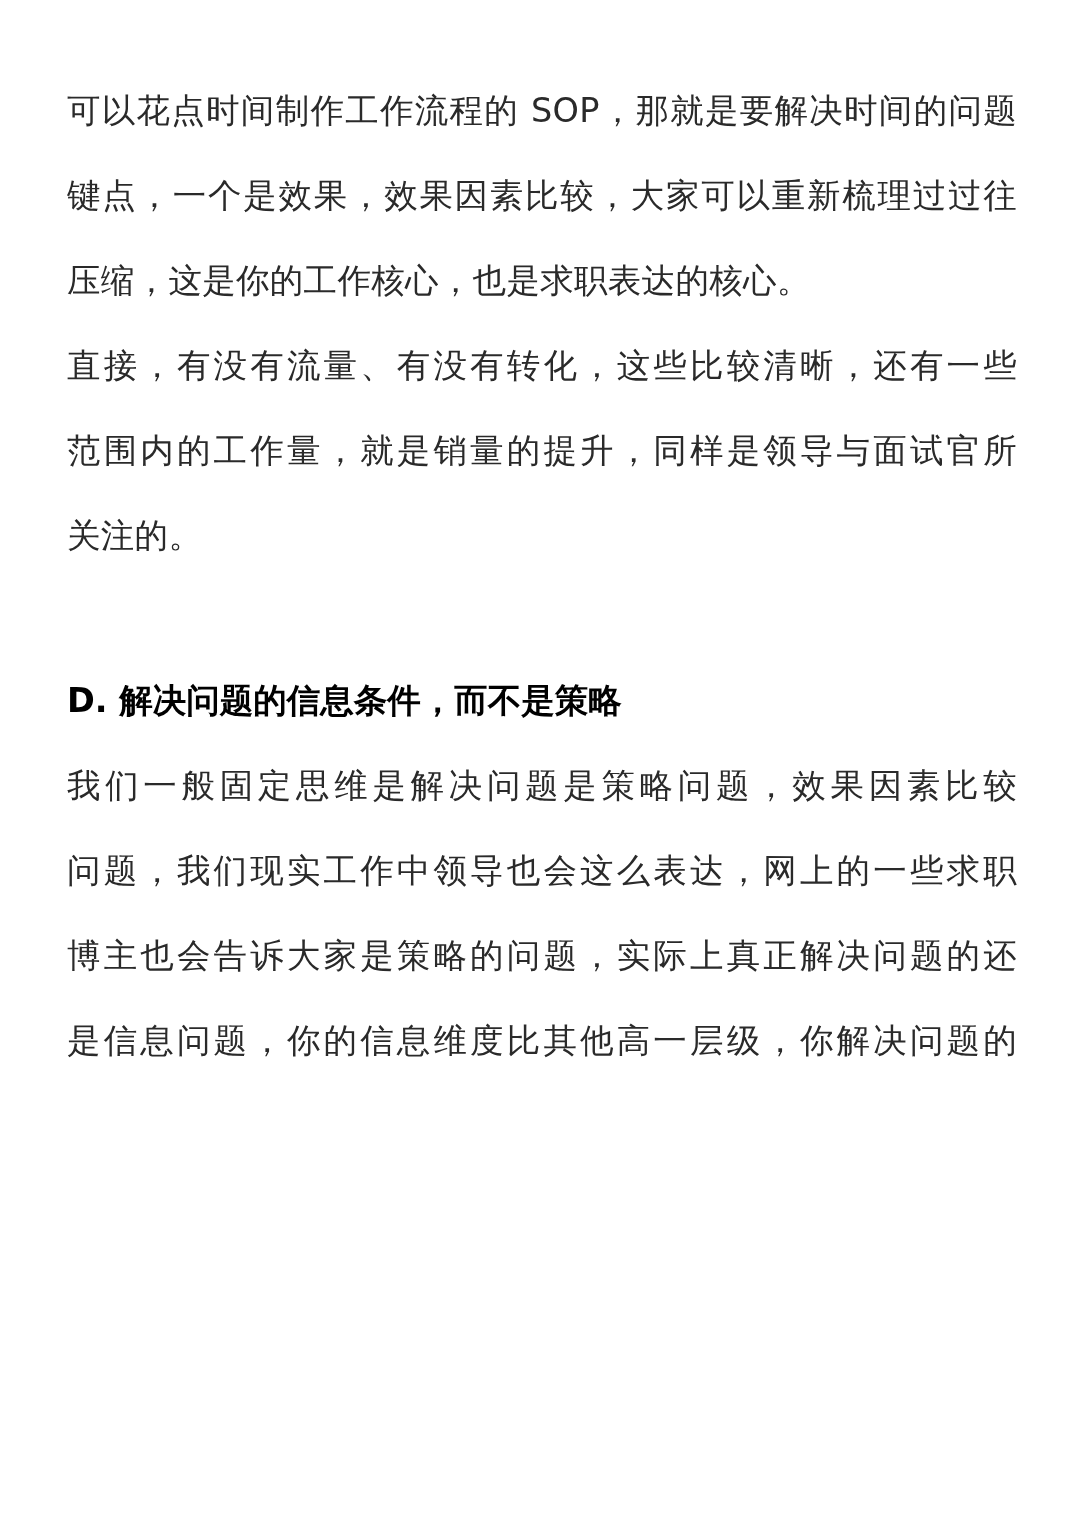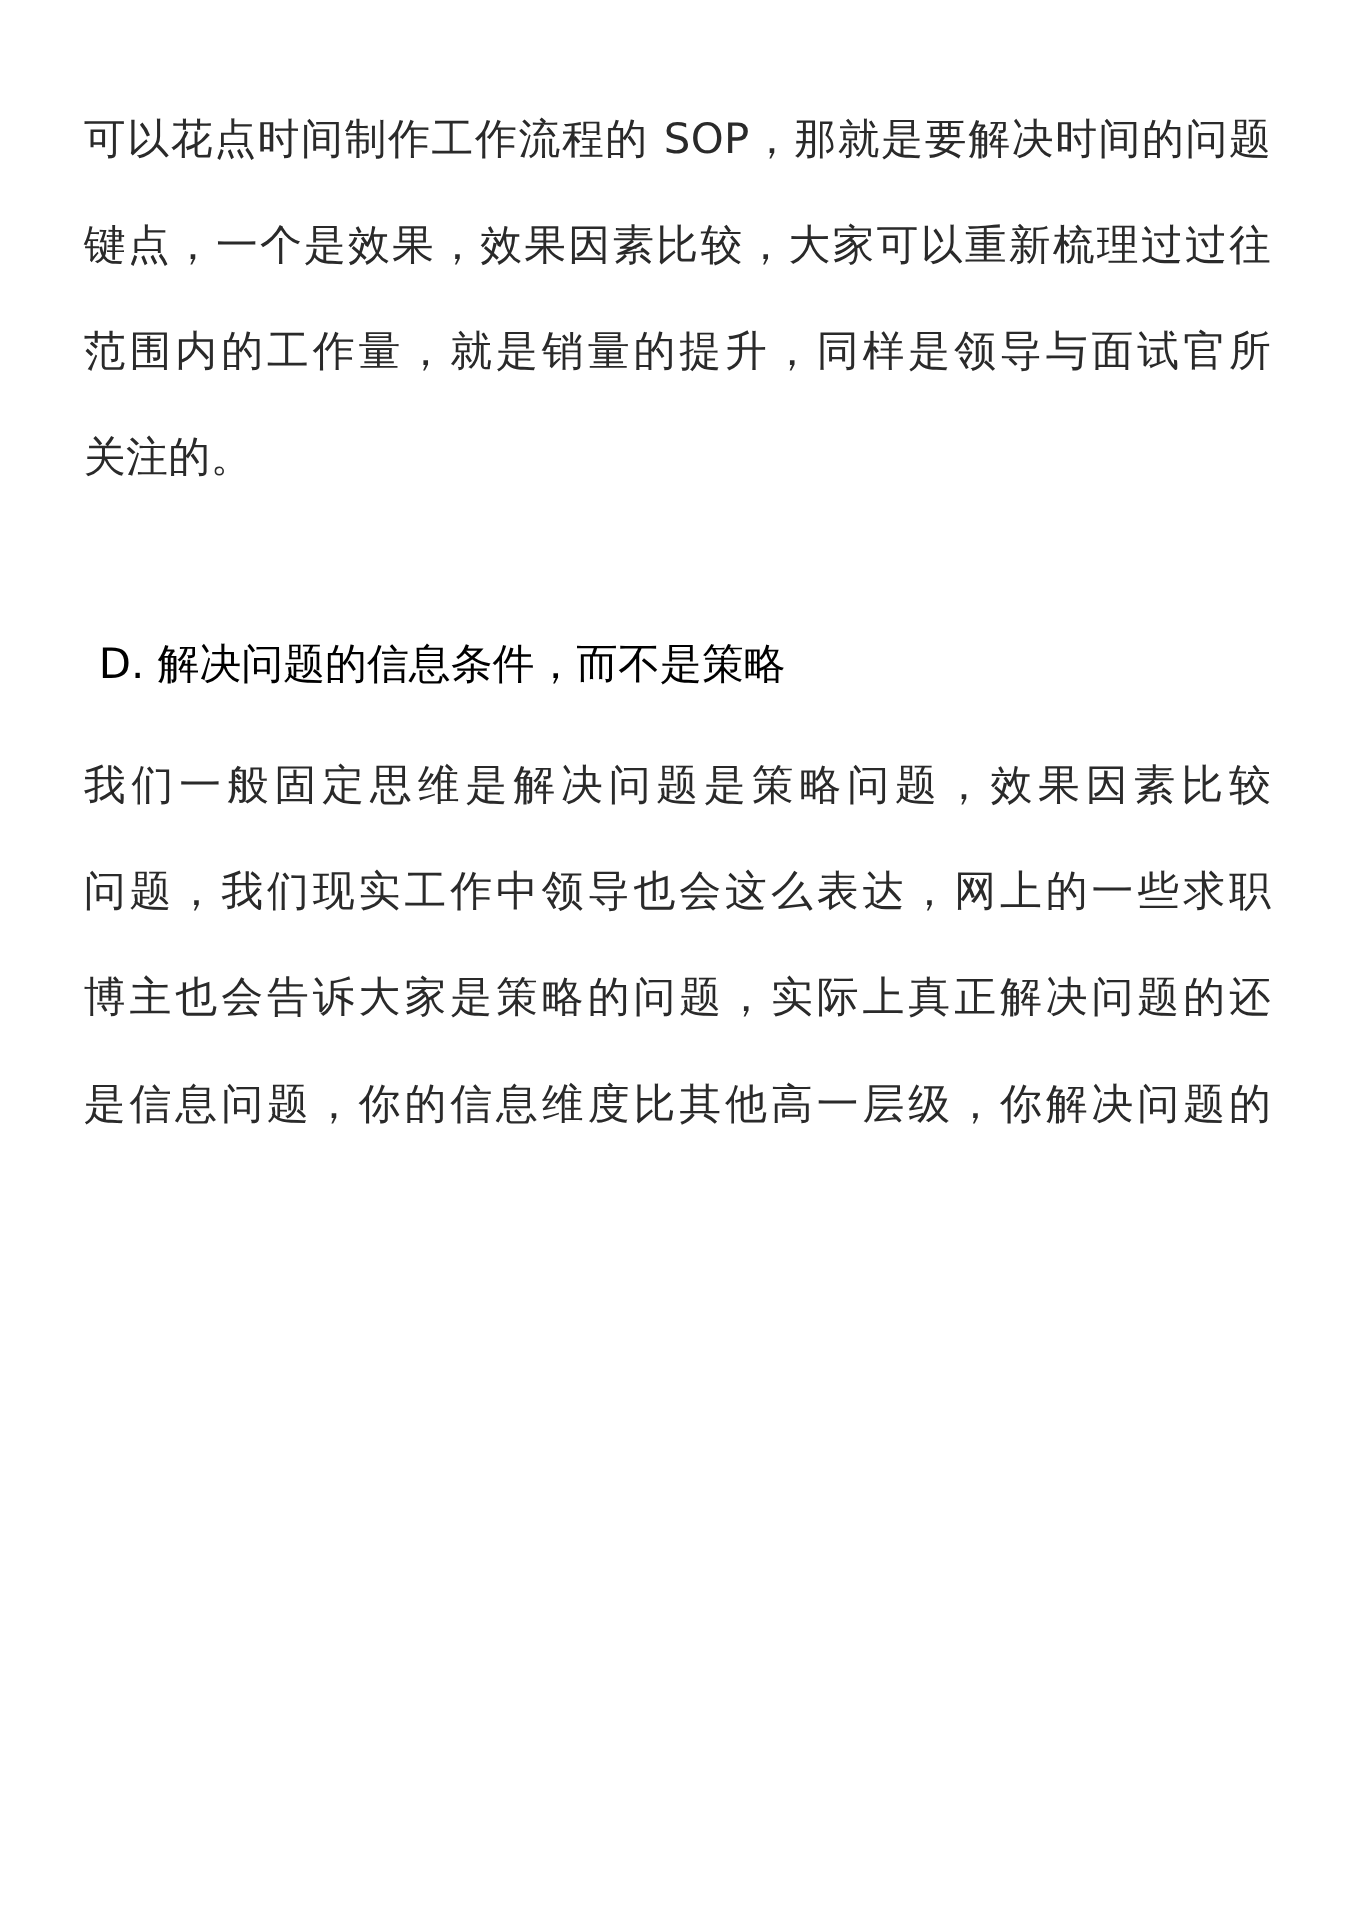--- a/index.html
+++ b/index.html
@@ -35,41 +35,43 @@
       display: block;
       height: 85px;
       white-space: nowrap;
       text-align: justify;
       text-align-last: justify;
     }
     .line.last {
       text-align-last: left;
     }
     .heading {
-      margin: 12px;
+      margin: 0;
       margin-top: 80px;
       font-size: 33.5px;
       line-height: 85px;
-      font-weight: normal;
+      font-weight: bold;
       color: #000000;
       height: 85px;
       white-space: nowrap;
     }
   </style>
 </head>
 <body>
 
 <div class="page">
 
   <div class="para">
     <span class="line">可以花点时间制作工作流程的 SOP，那就是要解决时间的问题</span>
     <span class="line">键点，一个是效果，效果因素比较，大家可以重新梳理过过往</span>
+    <span class="line last">压缩，这是你的工作核心，也是求职表达的核心。</span>
   </div>
 
   <div class="para">
+    <span class="line">直接，有没有流量、有没有转化，这些比较清晰，还有一些</span>
     <span class="line">范围内的工作量，就是销量的提升，同样是领导与面试官所</span>
     <span class="line last">关注的。</span>
   </div>
 
   <h2 class="heading">D. 解决问题的信息条件，而不是策略</h2>
 
   <div class="para">
     <span class="line">我们一般固定思维是解决问题是策略问题，效果因素比较</span>
     <span class="line">问题，我们现实工作中领导也会这么表达，网上的一些求职</span>
     <span class="line">博主也会告诉大家是策略的问题，实际上真正解决问题的还</span>

